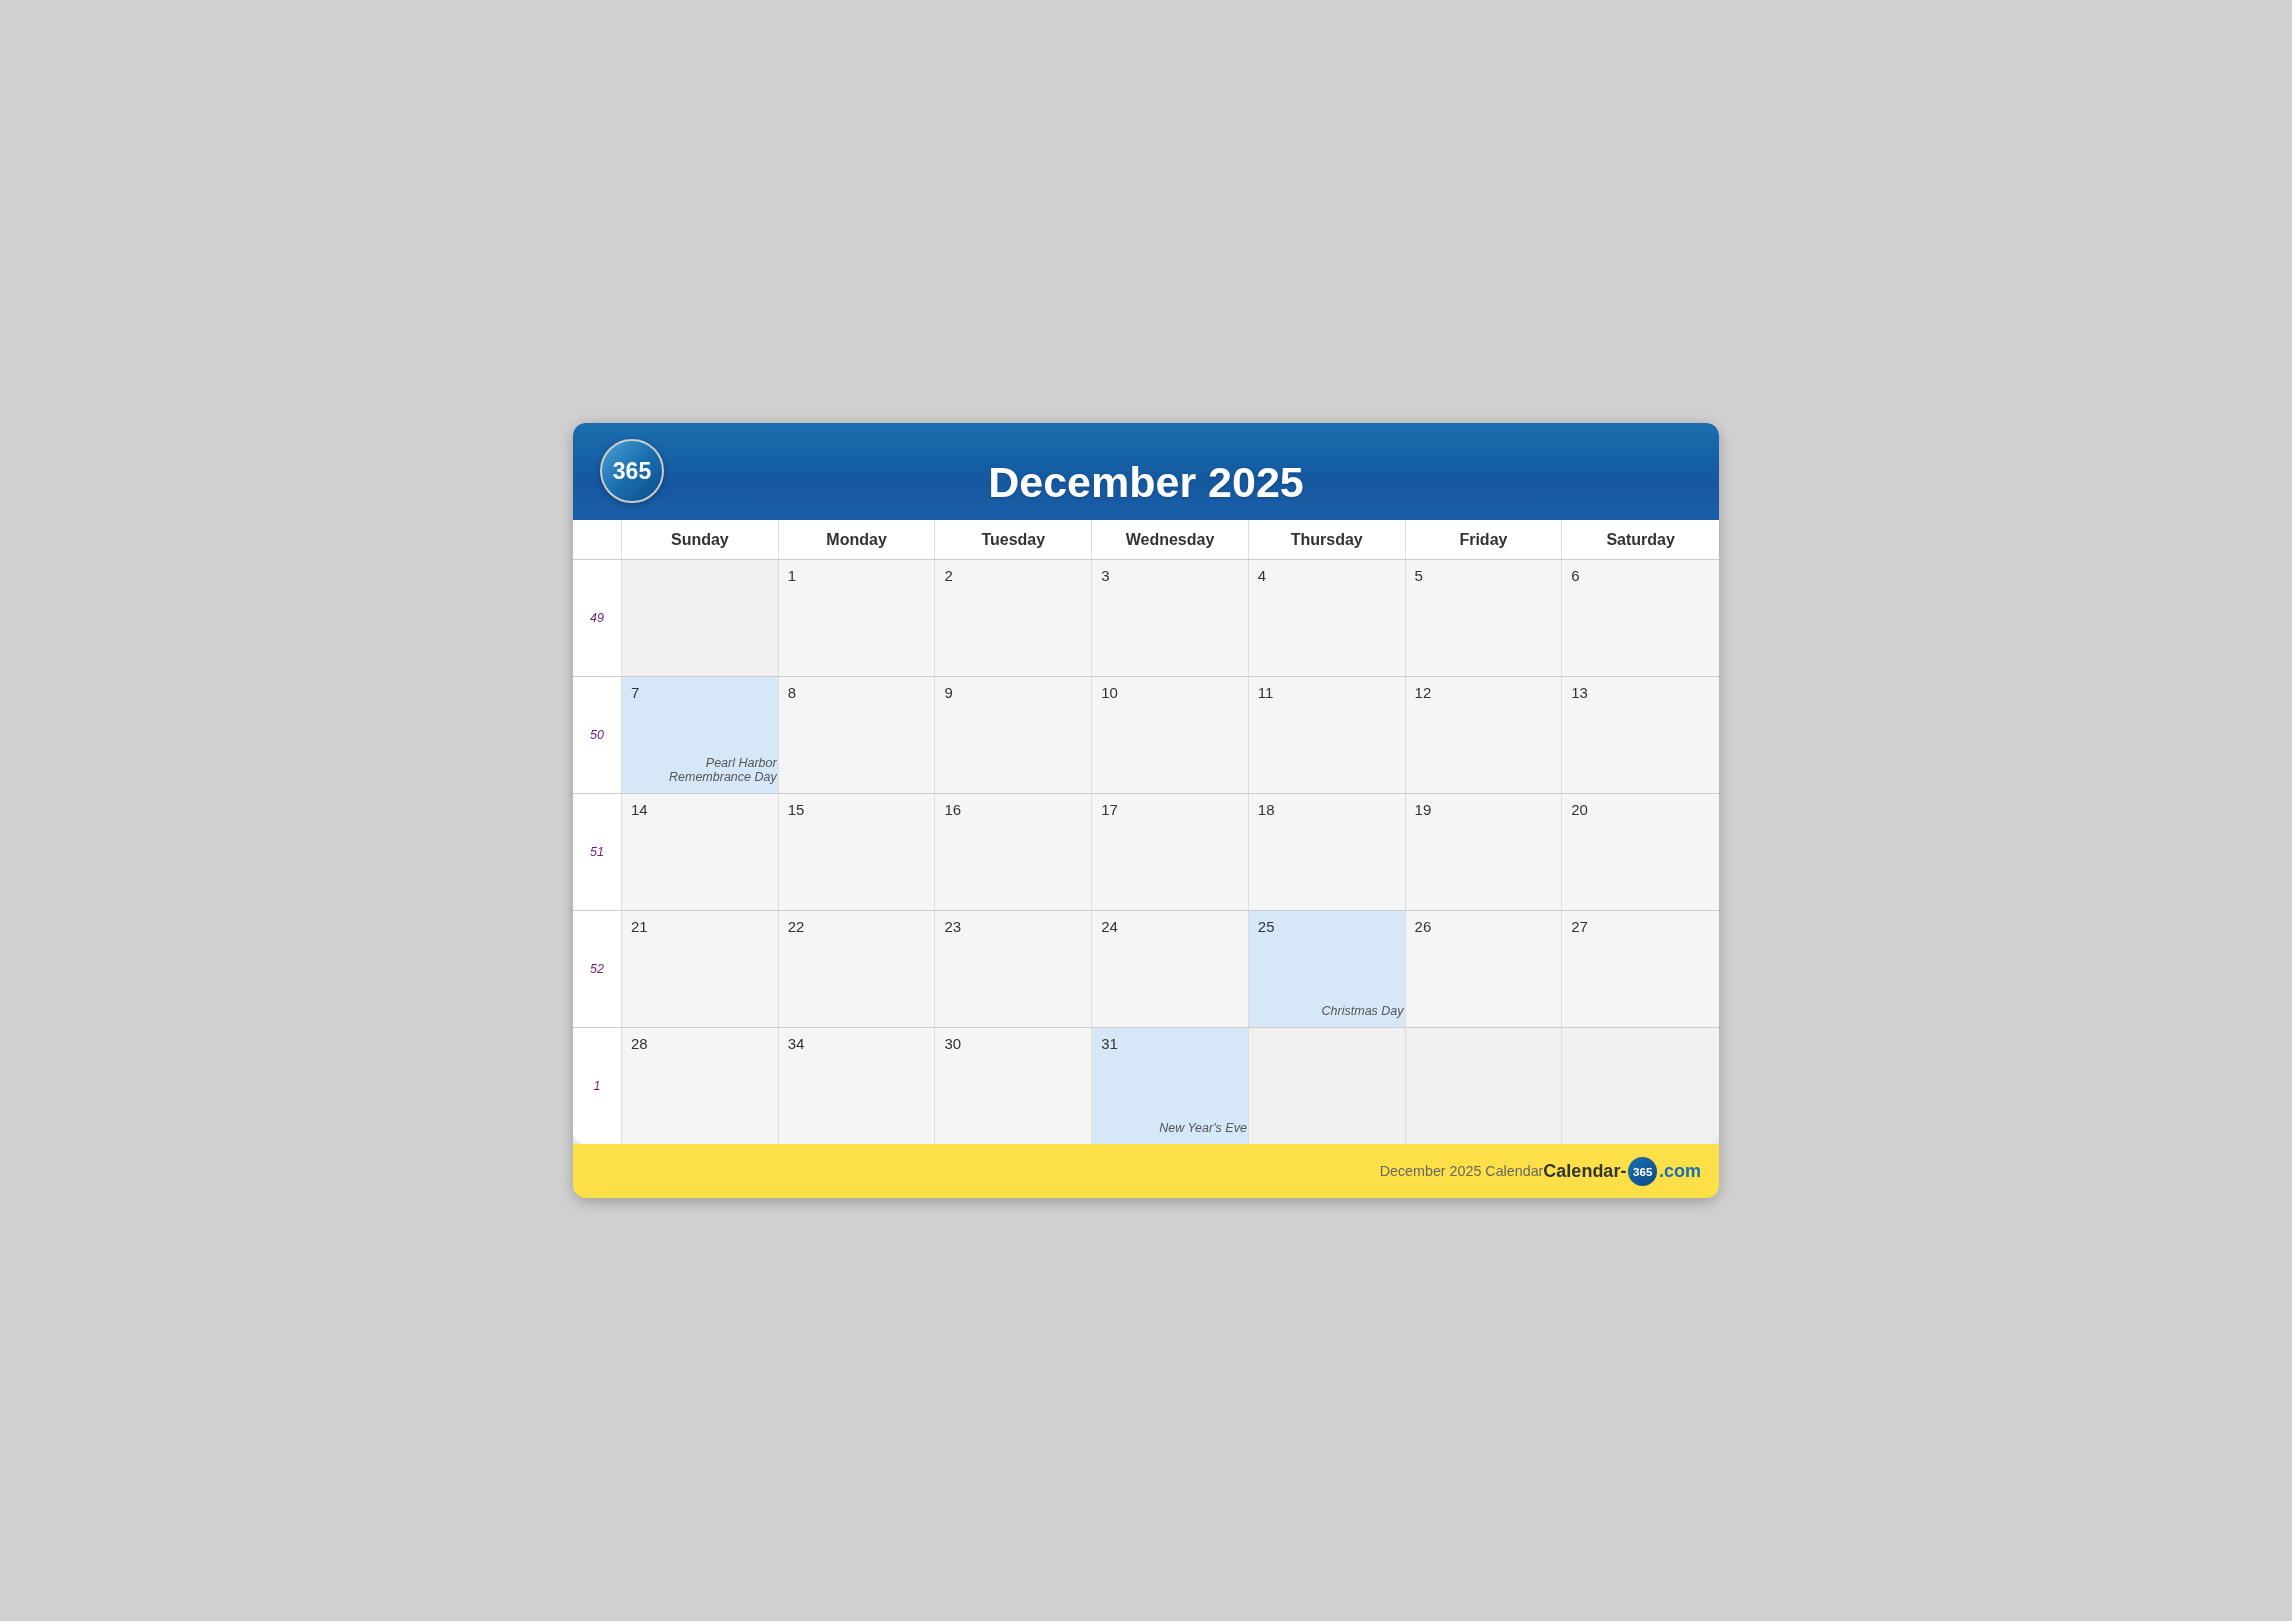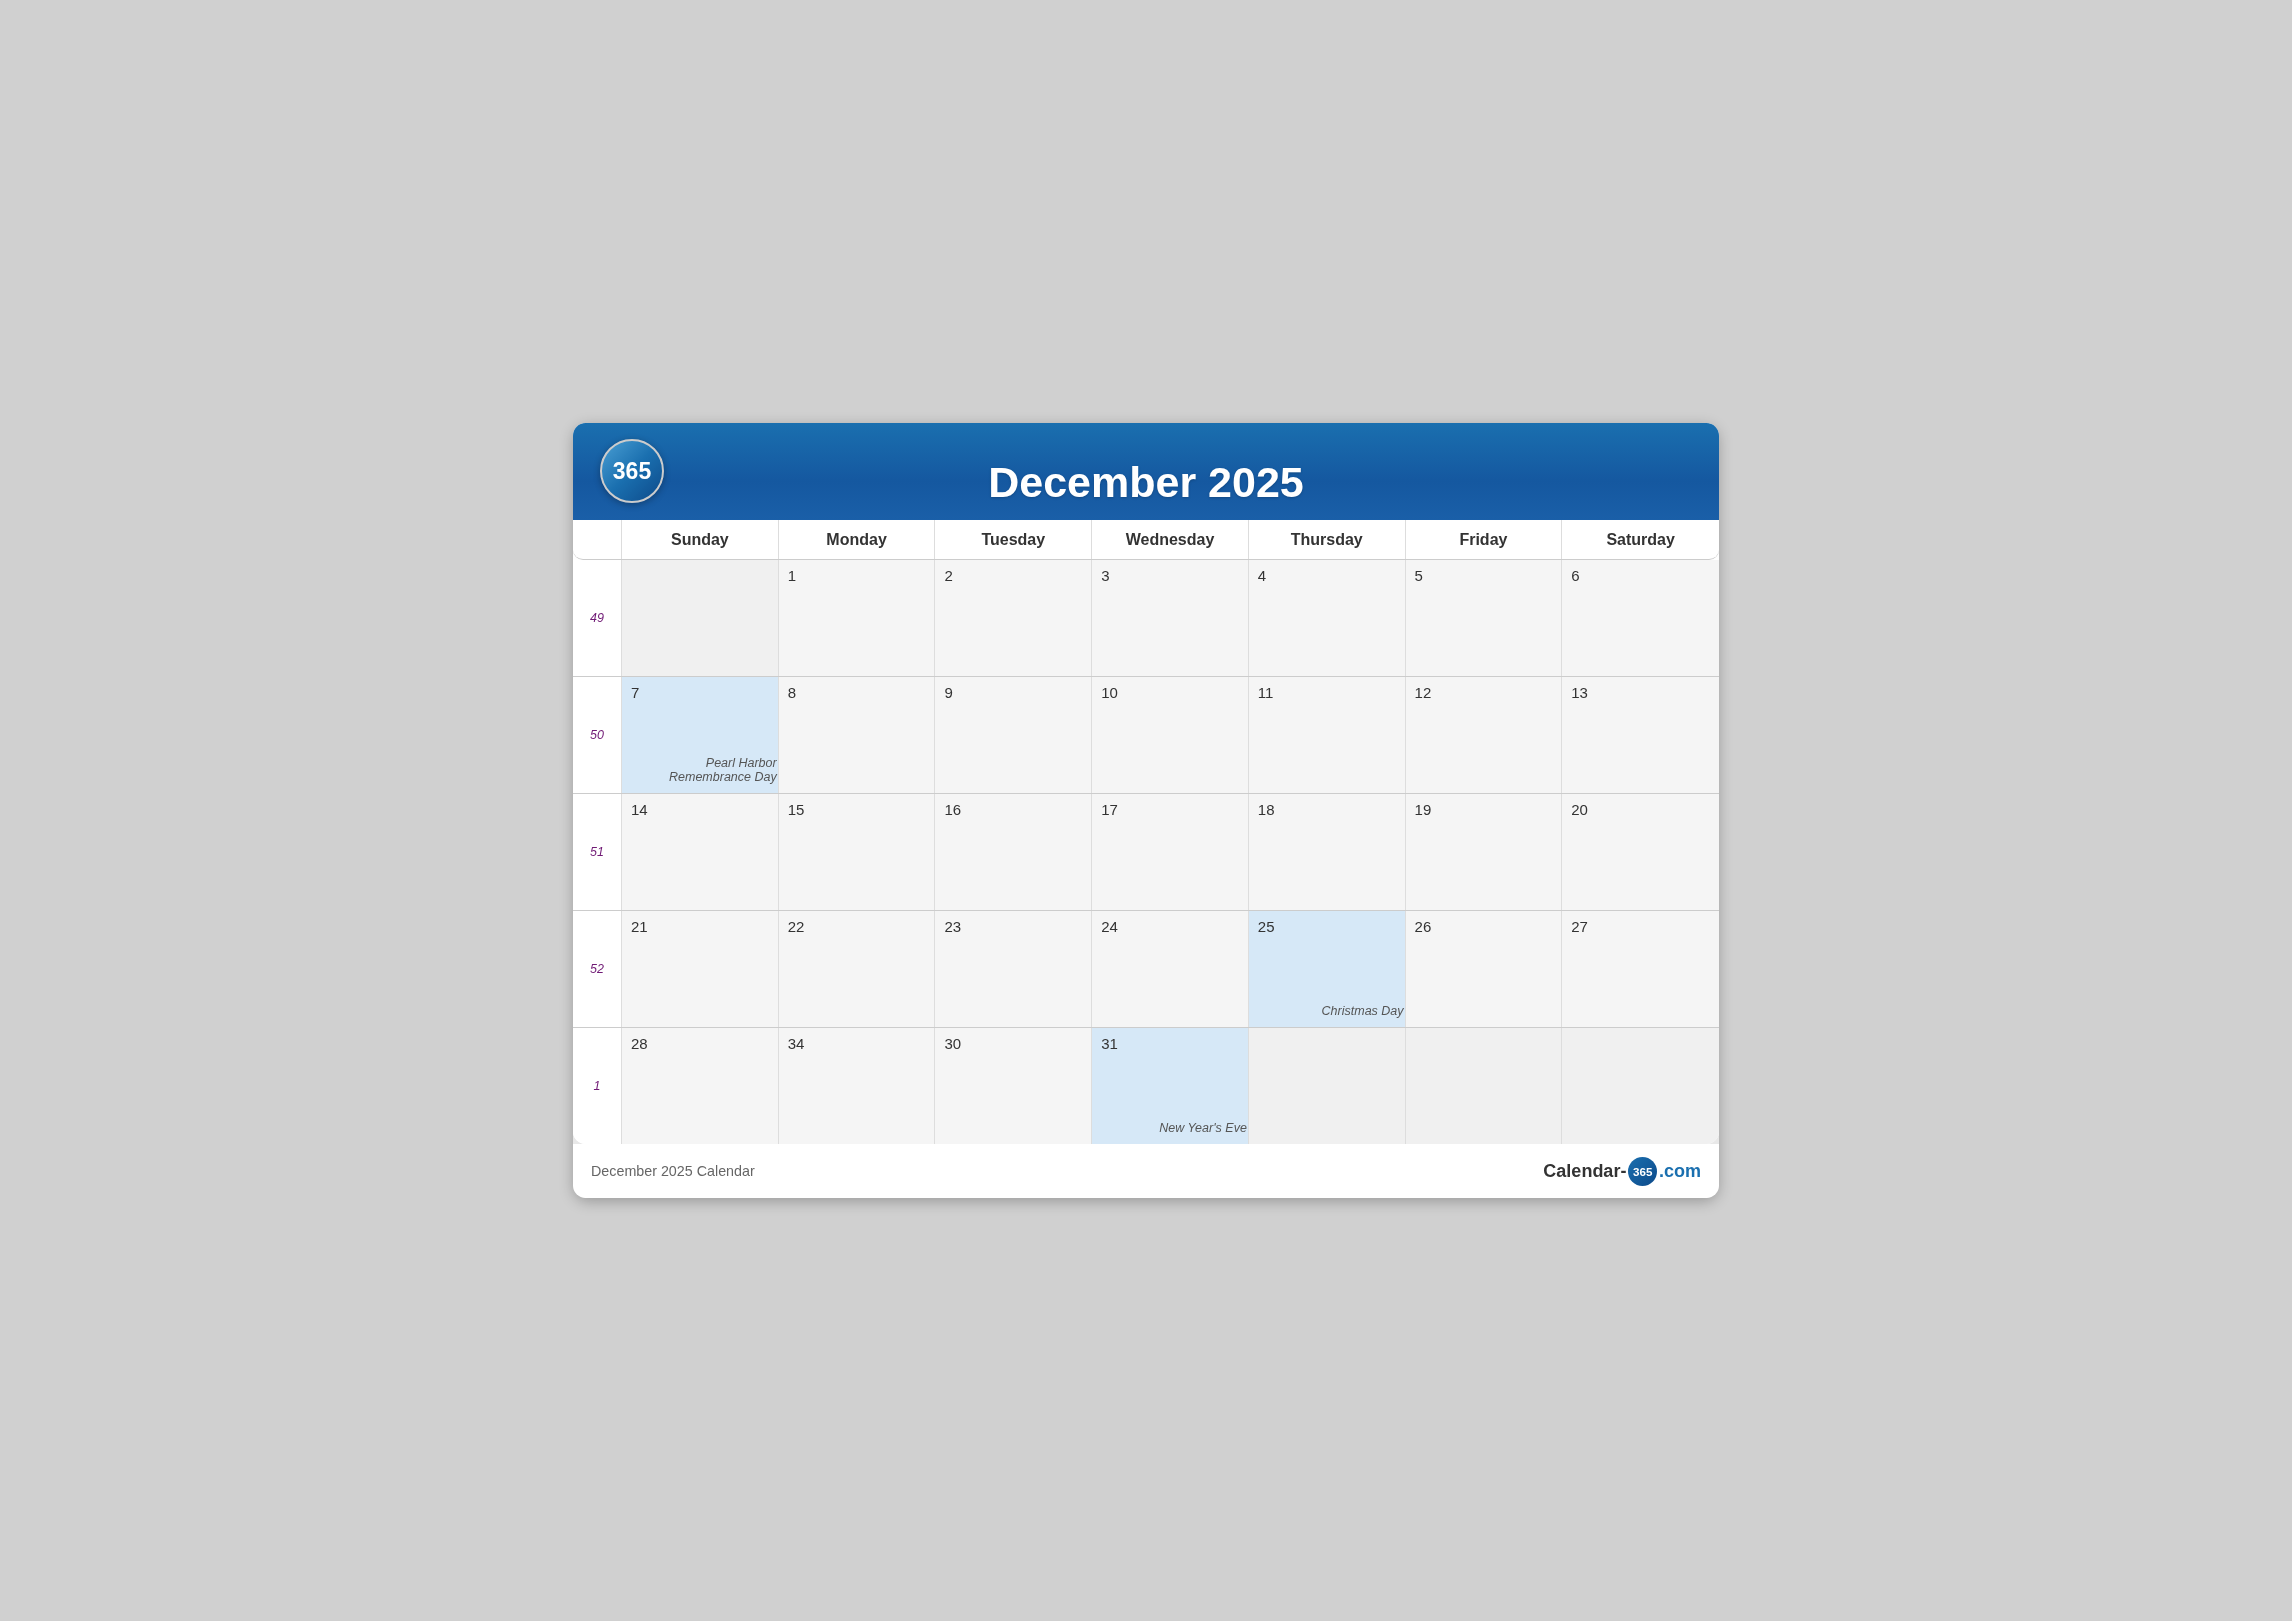--- a/index.html
+++ b/index.html
@@ -65,21 +65,20 @@
       margin-right: 64px;
       margin-top: 23px;
     }
 
     
     .dow-row {
       display: grid;
       grid-template-columns: 49px repeat(7, 1fr);
       border-bottom: 0.9px solid #ccc;
       background: #fff;
-      border-radius: 10px;
     }
 
     .dow-week-spacer {
       border-right: 0.9px solid #ddd;
     }
 
     .dow-cell {
       text-align: center;
       padding: 10.7px 0;
       font-size: 16px;
@@ -154,26 +153,25 @@
       right: 1px;
       font-size: 12.5px;
       font-style: italic;
       color: #555;
       text-align: right;
     }
 
     
     .calendar-footer {
       display: flex;
-      justify-content: space-between;
+      justify-content: flex-end;
       align-items: center;
       padding: 12.5px 18px;
-      background: #ffffff;
+      background: #fde047;
       border-radius: 0 0 12.5px 12.5px;
-      gap: 30px;
     }
 
     .footer-label {
       font-size: 14.3px;
       color: #666;
     }
 
     .footer-brand {
       font-size: 18px;
       font-weight: bold;

